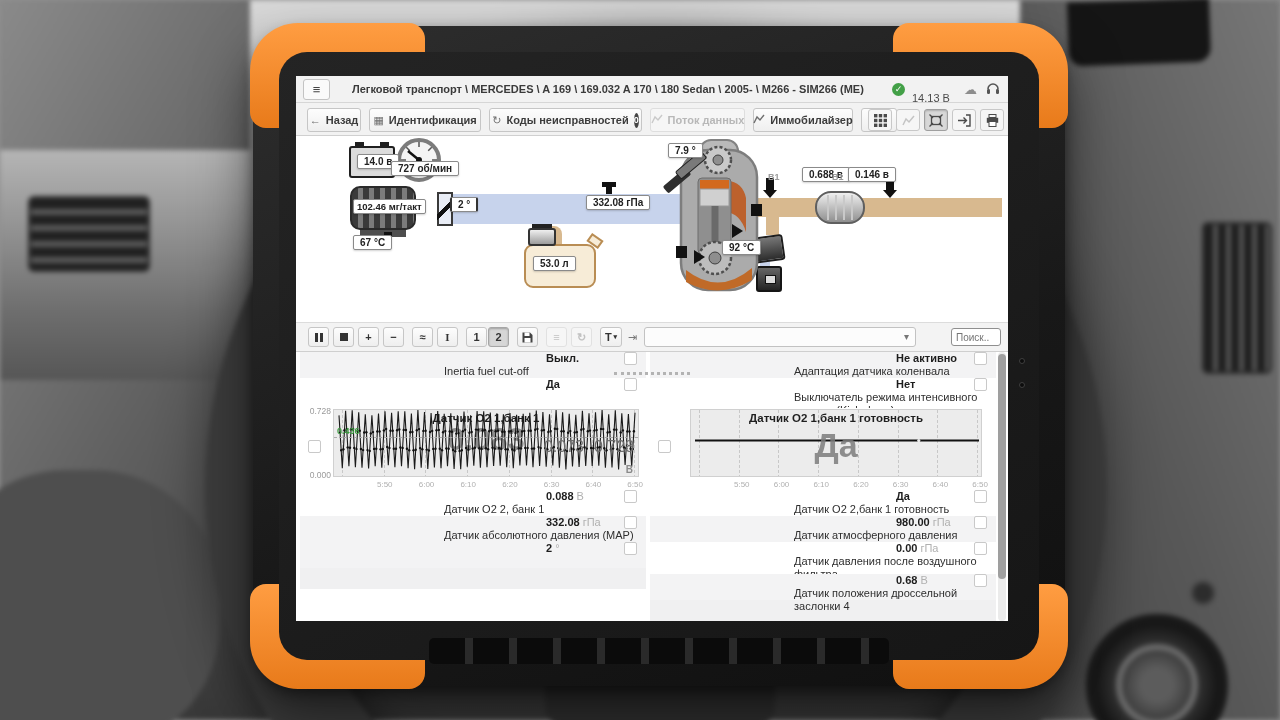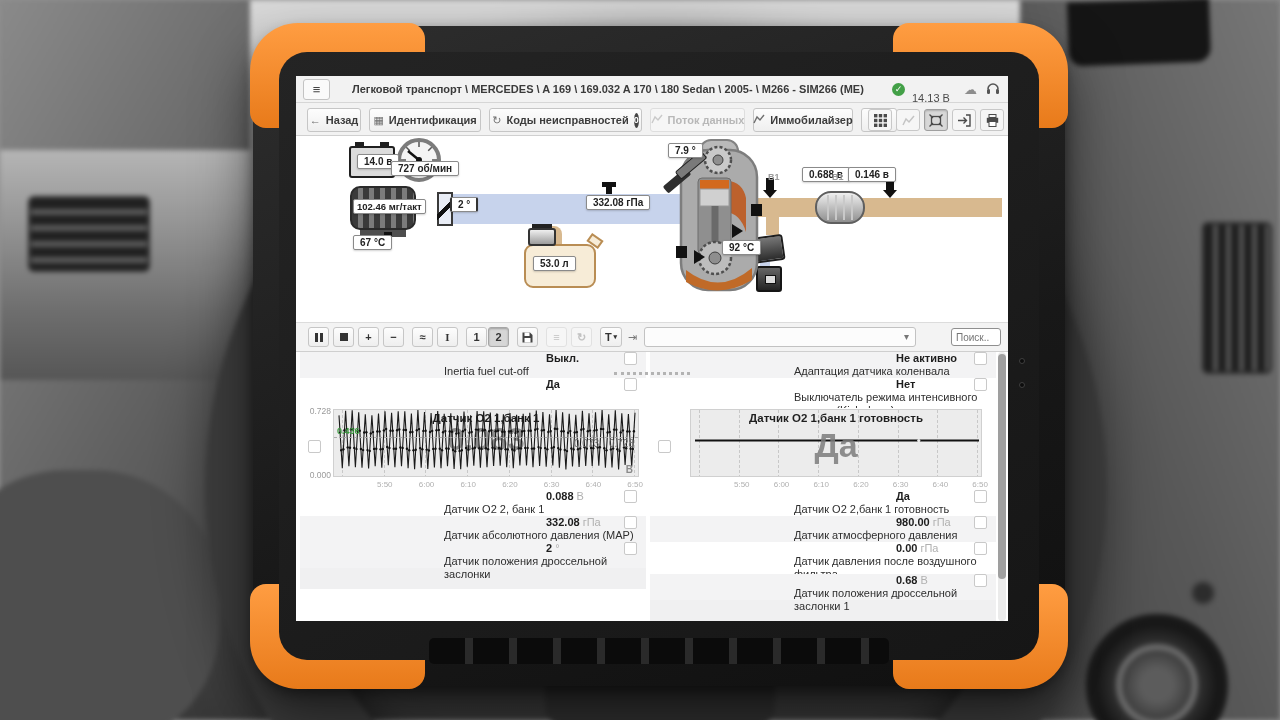--- a/index.html
+++ b/index.html
@@ -120,21 +120,21 @@
   .crow{position:relative;background:#fff;}
   .chart-cb{position:absolute;left:8px;top:32px;margin:0;}
   .ylabels{position:absolute;left:2px;top:0;width:29px;height:70px;font-size:8.5px;color:#9a9a9a;text-align:right;}
   .ylabels .ymax{position:absolute;right:0;top:-2px;} .ylabels .ymin{position:absolute;right:0;bottom:-2px;}
   .plot{position:absolute;top:1px;height:68px;background:#ececec;border:1px solid #d0d0d0;overflow:hidden;}
   .gv{position:absolute;top:0;width:0;height:68px;border-left:1px dashed #c8c8c8;}
   .ghmid{position:absolute;left:0;width:100%;height:0;border-top:1px dashed #aaa;}
   .bigval{position:absolute;left:0;top:12px;width:100%;text-align:center;font-size:31px;font-weight:bold;color:rgba(125,125,125,.85);}
   .ctitle{position:absolute;left:0;top:2px;width:100%;text-align:center;font-size:11.5px;font-weight:bold;color:#1f1f1f;}
   .cursorlbl{position:absolute;font-size:9px;font-weight:bold;color:var(--cursor-green,#3d9b41);}
-  .stats{position:absolute;right:4px;top:28px;font-size:10px;color:#6c6c6c;}
+  .stats{position:absolute;right:4px;top:28px;font-size:16px;color:#6c6c6c;}
   .stats span{margin-left:10px;}
   .cunit{position:absolute;right:5px;bottom:1px;font-size:10px;color:#8a8a8a;font-weight:bold;}
   .tick{position:absolute;bottom:1px;font-size:8px;color:#b0b0b0;padding-left:34px;}
   .wavesvg{position:absolute;left:0;top:0;}
   .vscroll{position:absolute;left:702px;top:0;width:8px;height:269px;background:#ebebeb;border-radius:4px;}
   .vthumb{position:absolute;left:0;top:2px;width:8px;height:225px;background:#9f9f9f;border-radius:4px;}
 </style>
 </head>
 <body>
 
@@ -608,21 +608,20 @@
               <span class="rname">Датчик O2 2, банк 1</span>
               <span class="rval"><b>0.088</b><i>В</i></span>
             </div>
             <div class="trow shaded" style="height: 26px;">
               <span class="cb"></span>
               <span class="rname">Датчик абсолютного давления (MAP)</span>
               <span class="rval"><b>332.08</b><i>гПа</i></span>
             </div>
             <div class="trow shaded" style="height: 26px;">
               <span class="cb"></span>
-              <span class="rname">Датчик положения дроссельной заслонки</span>
               <span class="rval"><b>2</b><i>°</i></span>
             </div>
             <div class="filler" style="height: 21px;"></div>
           </div>
         <div class="tcol right" id="right-col">
             <div class="trow shaded" style="height: 26px;">
               <span class="cb"></span>
               <span class="rname">Адаптация датчика коленвала</span>
               <span class="rval"><b>Не активно</b></span>
             </div>
@@ -668,21 +667,21 @@
               <span class="rname">Датчик атмосферного давления</span>
               <span class="rval"><b>980.00</b><i>гПа</i></span>
             </div>
             <div class="trow" style="height: 32px;">
               <span class="cb"></span>
               <span class="rname">Датчик давления после воздушного фильтра</span>
               <span class="rval"><b>0.00</b><i>гПа</i></span>
             </div>
             <div class="trow shaded" style="height: 26px;">
               <span class="cb"></span>
-              <span class="rname">Датчик положения дроссельной заслонки 1</span>
+              <span class="rname">Датчик положения дроссельной заслонки 4</span>
               <span class="rval"><b>0.68</b><i>В</i></span>
             </div>
             <div class="filler" style="height: 21px;"></div>
           </div>
         <div class="vscroll">
           <div class="vthumb"></div>
         </div>
       </div>
 
     </div>

